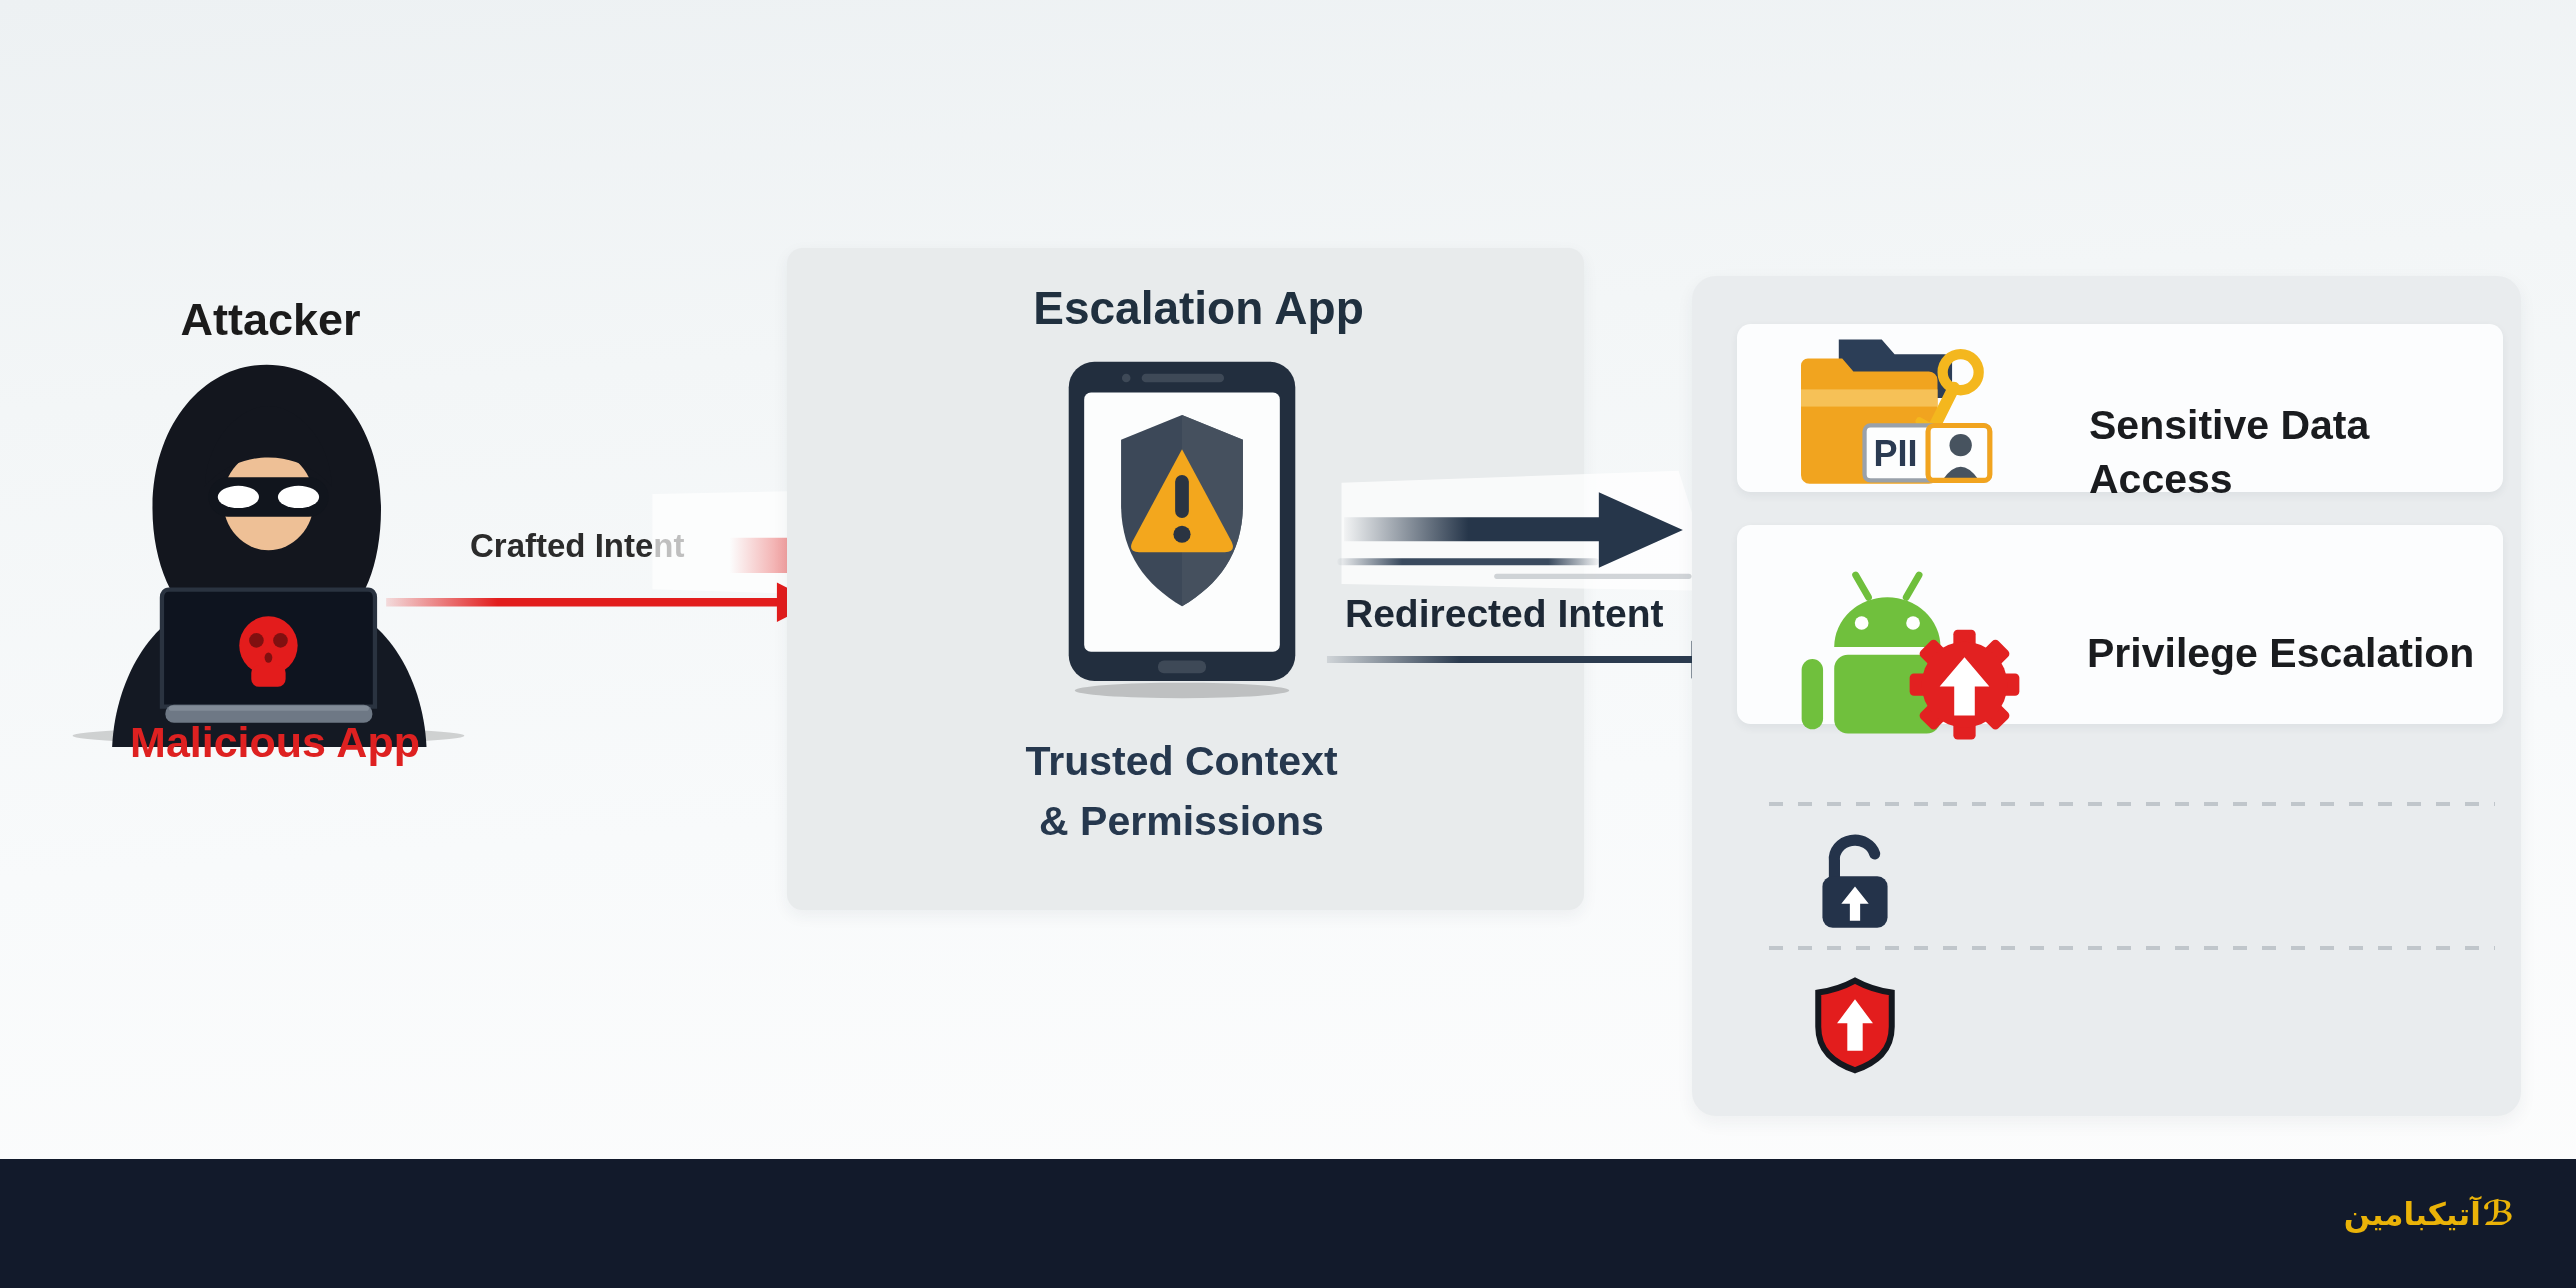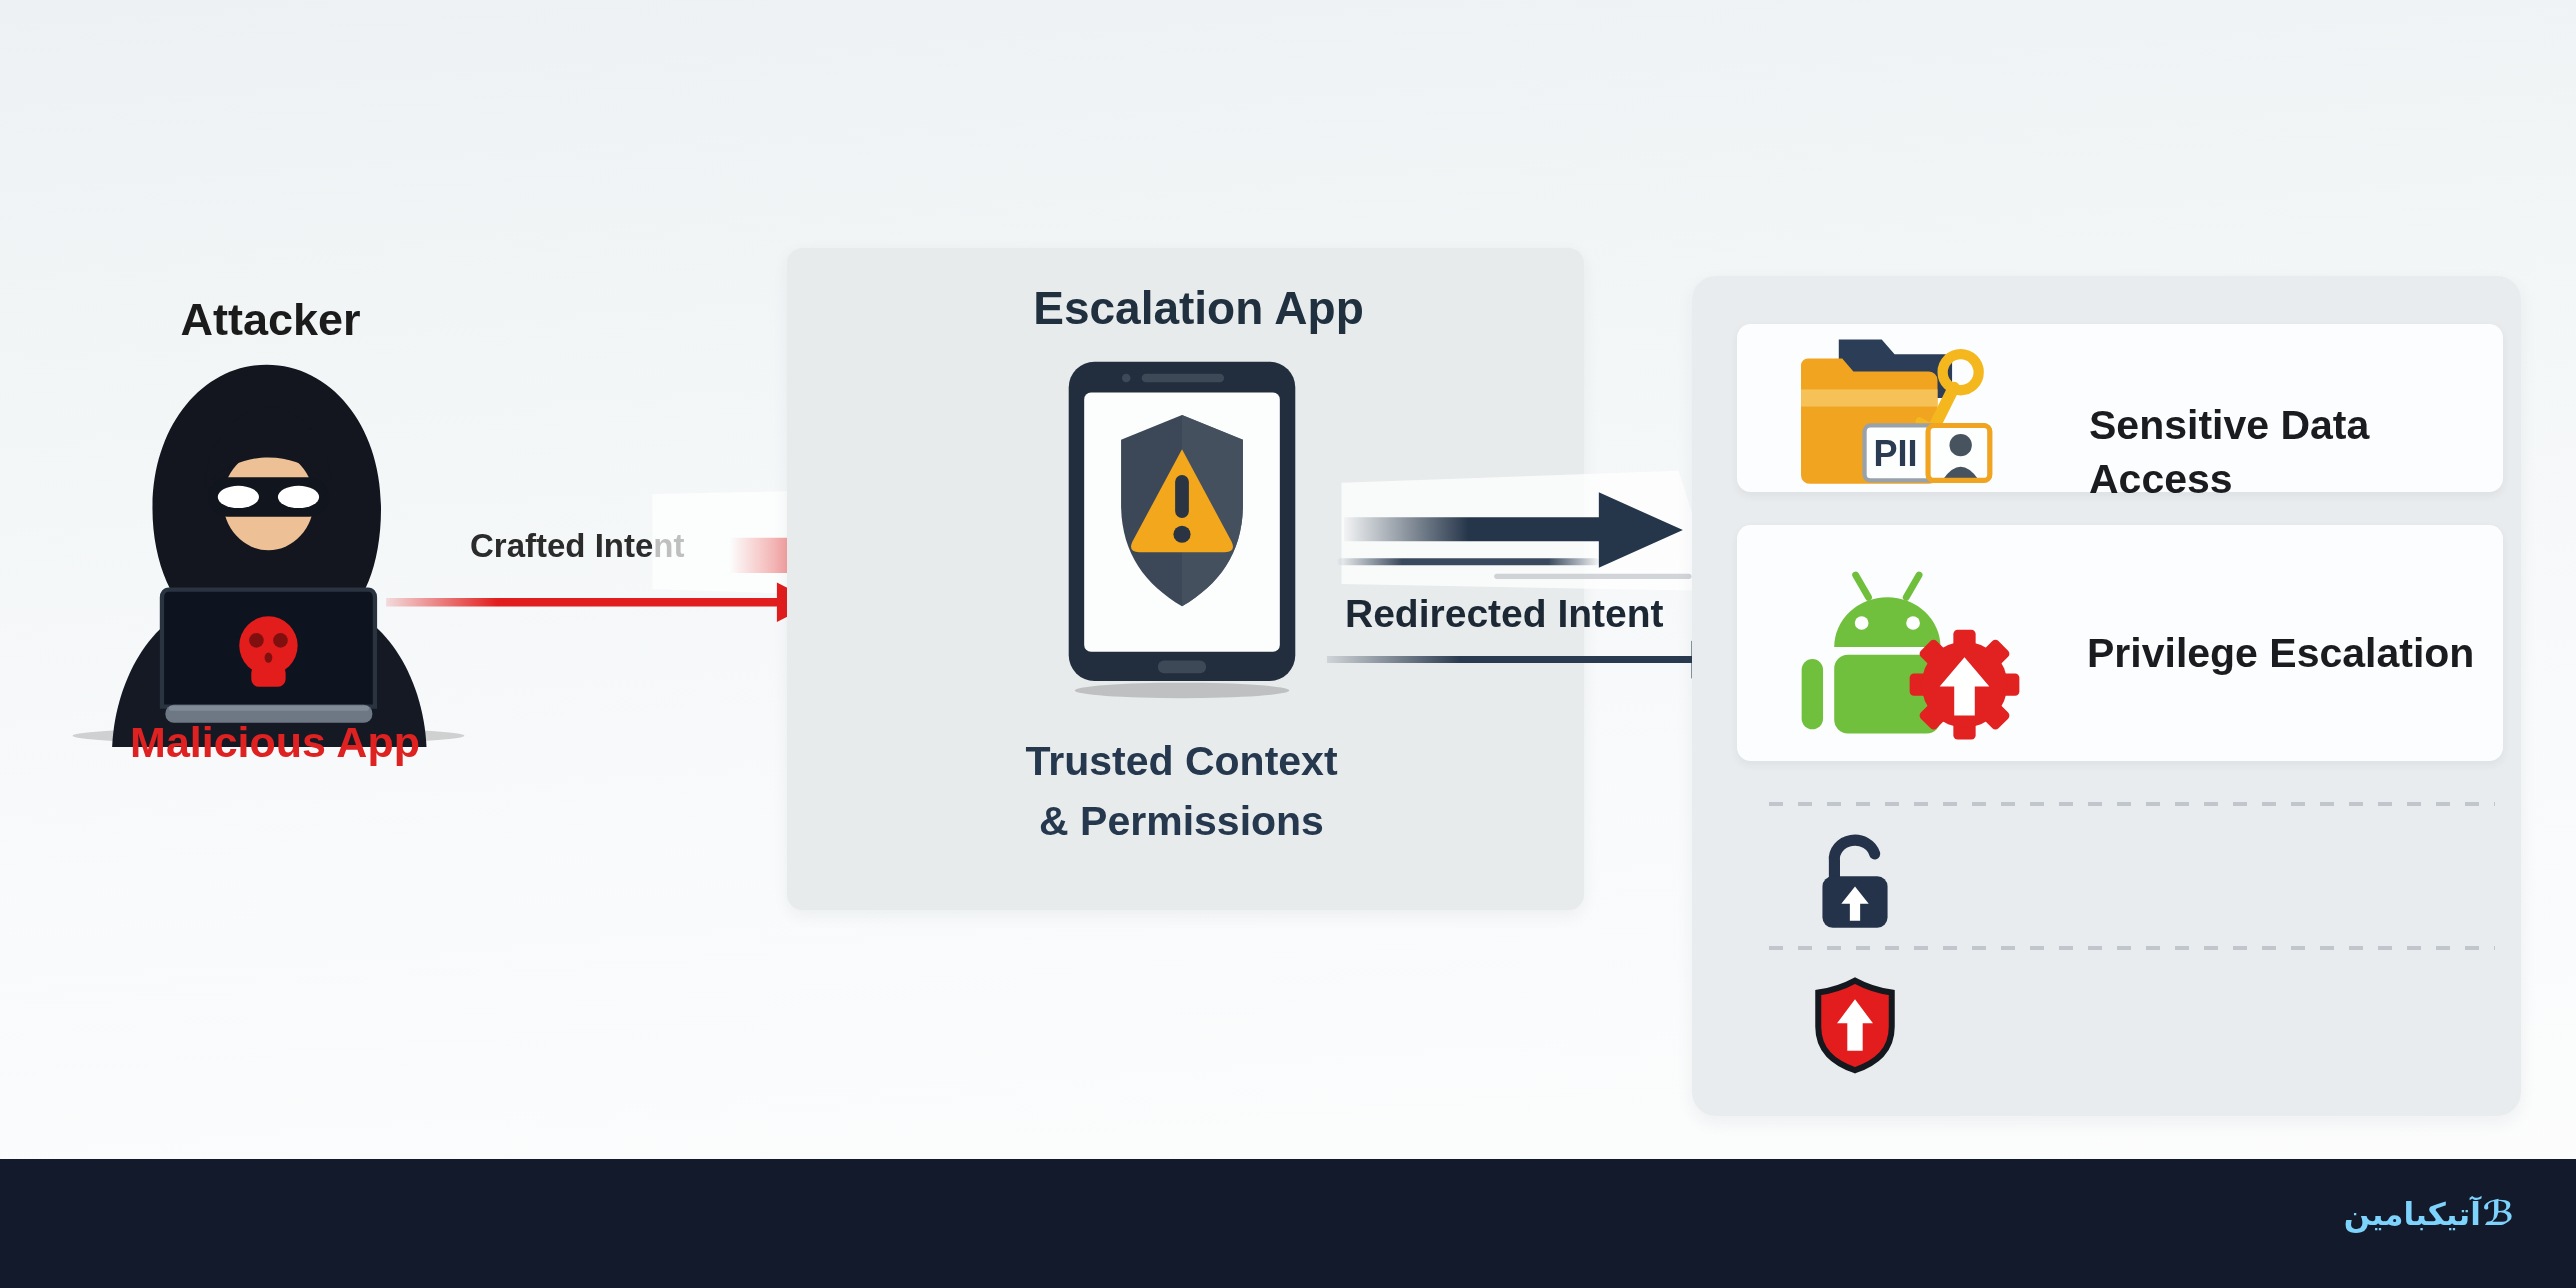--- a/index.html
+++ b/index.html
@@ -18,34 +18,34 @@
   .vuln-title{left:26px;right:0;top:33px;text-align:center;font-size:46px;color:#20303f;}
   .phone-svg{left:279px;top:112px;}
   .caption{left:0;right:8px;top:483px;text-align:center;font-size:41px;line-height:60px;color:#26384e;font-weight:bold;}
   
   .redirected-label{left:1333px;top:592px;font-size:39px;color:#1d2835;margin-left:12px;}
   
   .panel-right{left:1692px;top:276px;width:829px;height:840px;background:#e9ecee;border-radius:24px;
                box-shadow:0 6.9px 17px rgba(40,50,60,.06);}
   .card{left:45px;width:766px;background:#fcfdfe;border-radius:13.7px;box-shadow:0 3.4px 8.6px rgba(40,50,60,.06);}
   .card1{top:48px;height:168px;}
-  .card2{top:249px;height:236px;text-align:center;}
+  .card2{top:249px;height:199px;text-align:center;}
   .card-label{font-weight:bold;font-size:41px;color:#1a1c1f;line-height:54px;white-space:nowrap;}
   .card1 .card-label{left:352px;top:38px;margin-top:36px;}
   .card2 .card-label{left:350px;top:101px;}
   .divider{left:77px;width:726px;height:4.3px;
            background:repeating-linear-gradient(90deg,#c0c6cb 0 13.7px,transparent 13.7px 29px);}
   .divider1{top:526px;} .divider2{top:670px;}
   .row-label{font-weight:bold;font-size:39px;color:#14171b;white-space:nowrap;}
   .row3-label{left:246px;top:575px;} .row4-label{left:244px;top:725px;}
   .lock-svg{left:115px;top:552px;} .shield-svg{left:116px;top:699px;}
   .folder-svg{left:52px;top:12px;} .android-svg{left:43px;top:38px;}
   
   .footer{left:0;top:1159px;width:2576px;height:129px;background:#121a2b;}
-  .wordmark{position:absolute;right:62px;top:34px;direction:rtl;color:#7dd3fc;font-weight:bold;
+  .wordmark{position:absolute;right:62px;top:34px;direction:rtl;color:#eab308;font-weight:bold;
             font-size:31px;font-family:"DejaVu Sans",sans-serif;white-space:nowrap;}
   .wordmark .logo{font-size:34px;margin-left:1.7px;}
 </style>
 </head>
 <body>
 
 <div class="stage">
 
   <div class="abs lbl attacker-label">Attacker</div>
 

